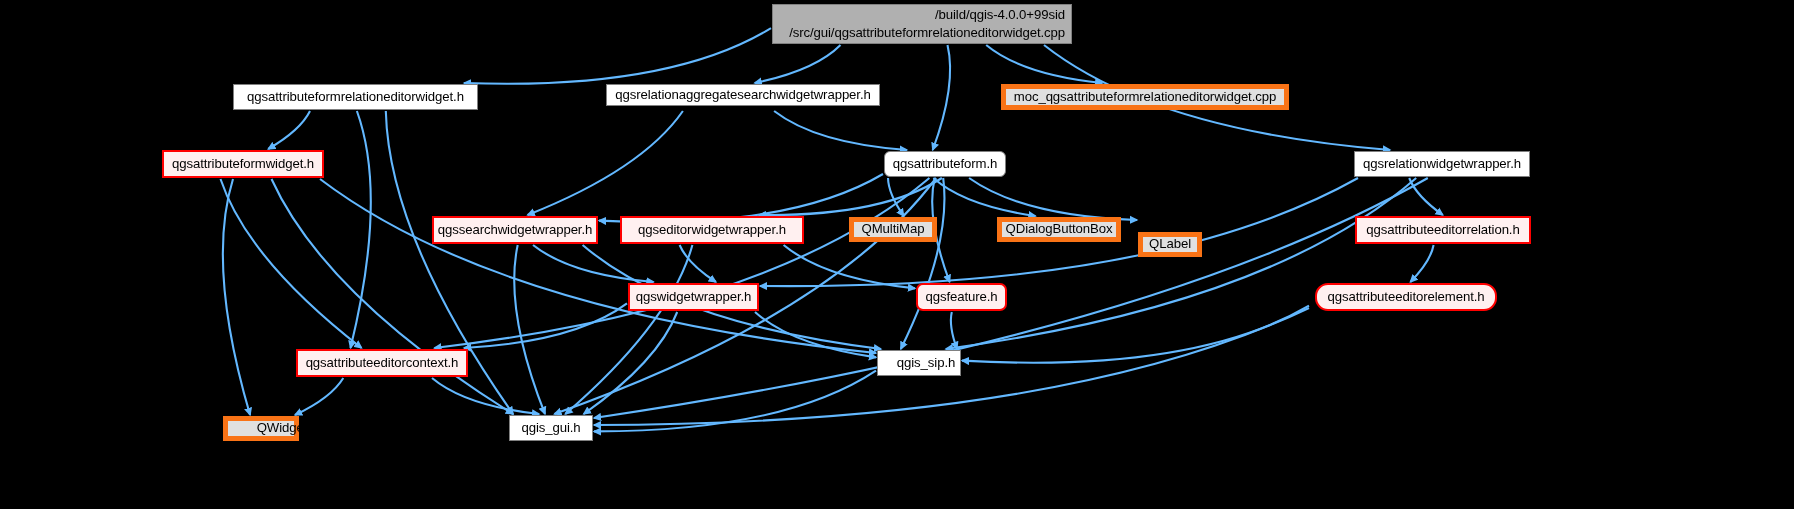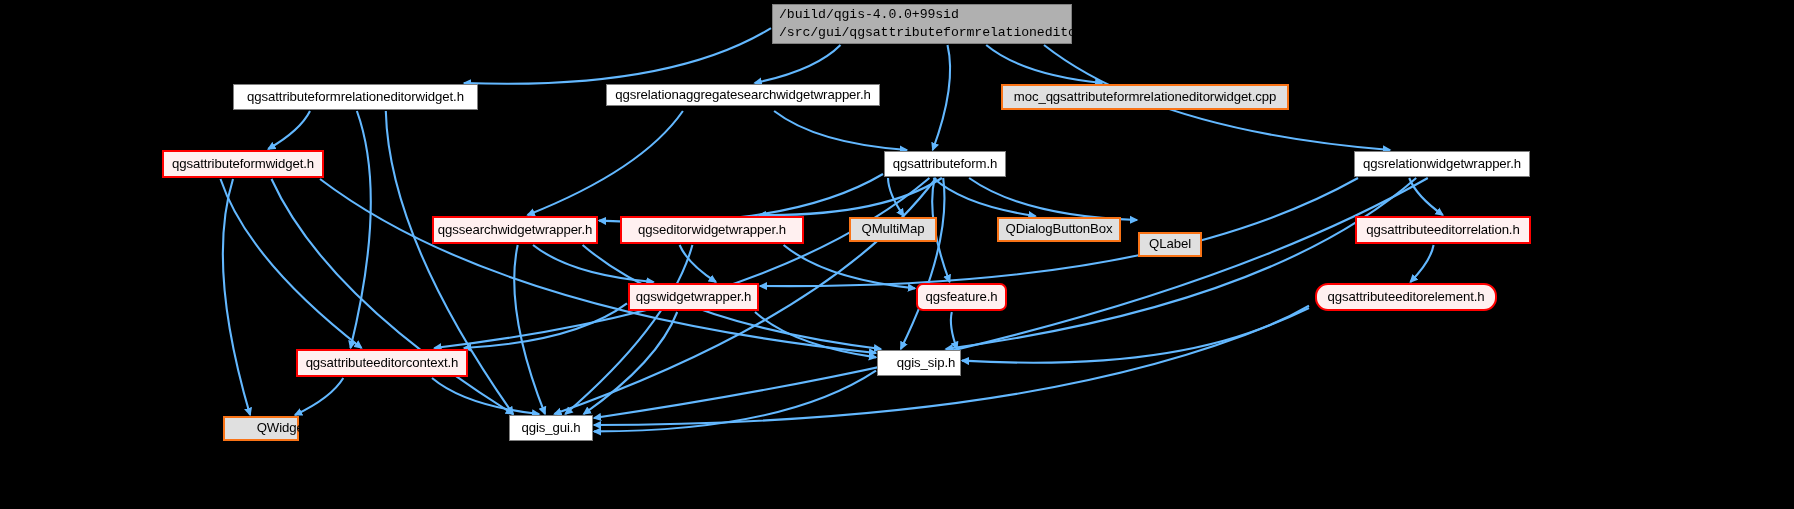--- a/index.html
+++ b/index.html
@@ -42,30 +42,29 @@
   .node.white {
     background: #ffffff;
     border: 1px solid #808080;
   }
   .node.red {
     background: #fff0f0;
     border: 2px solid #ff0000;
   }
   .node.gray {
     background: #e0e0e0;
-    border: 2px solid #f97316;
+    border: 5px solid #f97316;
   }
   .node.title {
     background: #b0b0b0;
     border: 1px solid #808080;
     flex-direction: column;
-    align-items: flex-start;
+    align-items: flex-end;
     padding: 12px 6px;
     line-height: 1.35;
-    font-family: Liberation Mono, monospace;
   }
   .node.title .tline { display: block; }
 </style>
 </head>
 <body>
 
 <div id="graph-root">
 
   <svg id="edge-layer" viewBox="0 0 1794 509" xmlns="http://www.w3.org/2000/svg">
     <defs>
@@ -130,21 +129,21 @@
       </div>
       <div class="node white" style="left: 578px; top: 84px; width: 274px; height: 22px; margin-left: 28px;">
         <span>qgsrelationaggregatesearchwidgetwrapper.h</span>
       </div>
       <div class="node gray" style="left: 1001px; top: 84px; width: 288px; height: 26px;">
         <span>moc_qgsattributeformrelationeditorwidget.cpp</span>
       </div>
       <div class="node red" style="left: 162px; top: 150px; width: 162px; height: 28px;">
         <span>qgsattributeformwidget.h</span>
       </div>
-      <div class="node white" style="left: 884px; top: 151px; width: 122px; height: 26px;">
+      <div class="node white" style="left: 884px; top: 151px; width: 122px; height: 26px; border-radius: 6px;">
         <span>qgsattributeform.h</span>
       </div>
       <div class="node white" style="left: 1354px; top: 151px; width: 176px; height: 26px;">
         <span>qgsrelationwidgetwrapper.h</span>
       </div>
       <div class="node red" style="left: 432px; top: 216px; width: 166px; height: 28px;">
         <span>qgssearchwidgetwrapper.h</span>
       </div>
       <div class="node red" style="left: 620px; top: 216px; width: 184px; height: 28px;">
         <span>qgseditorwidgetwrapper.h</span>

